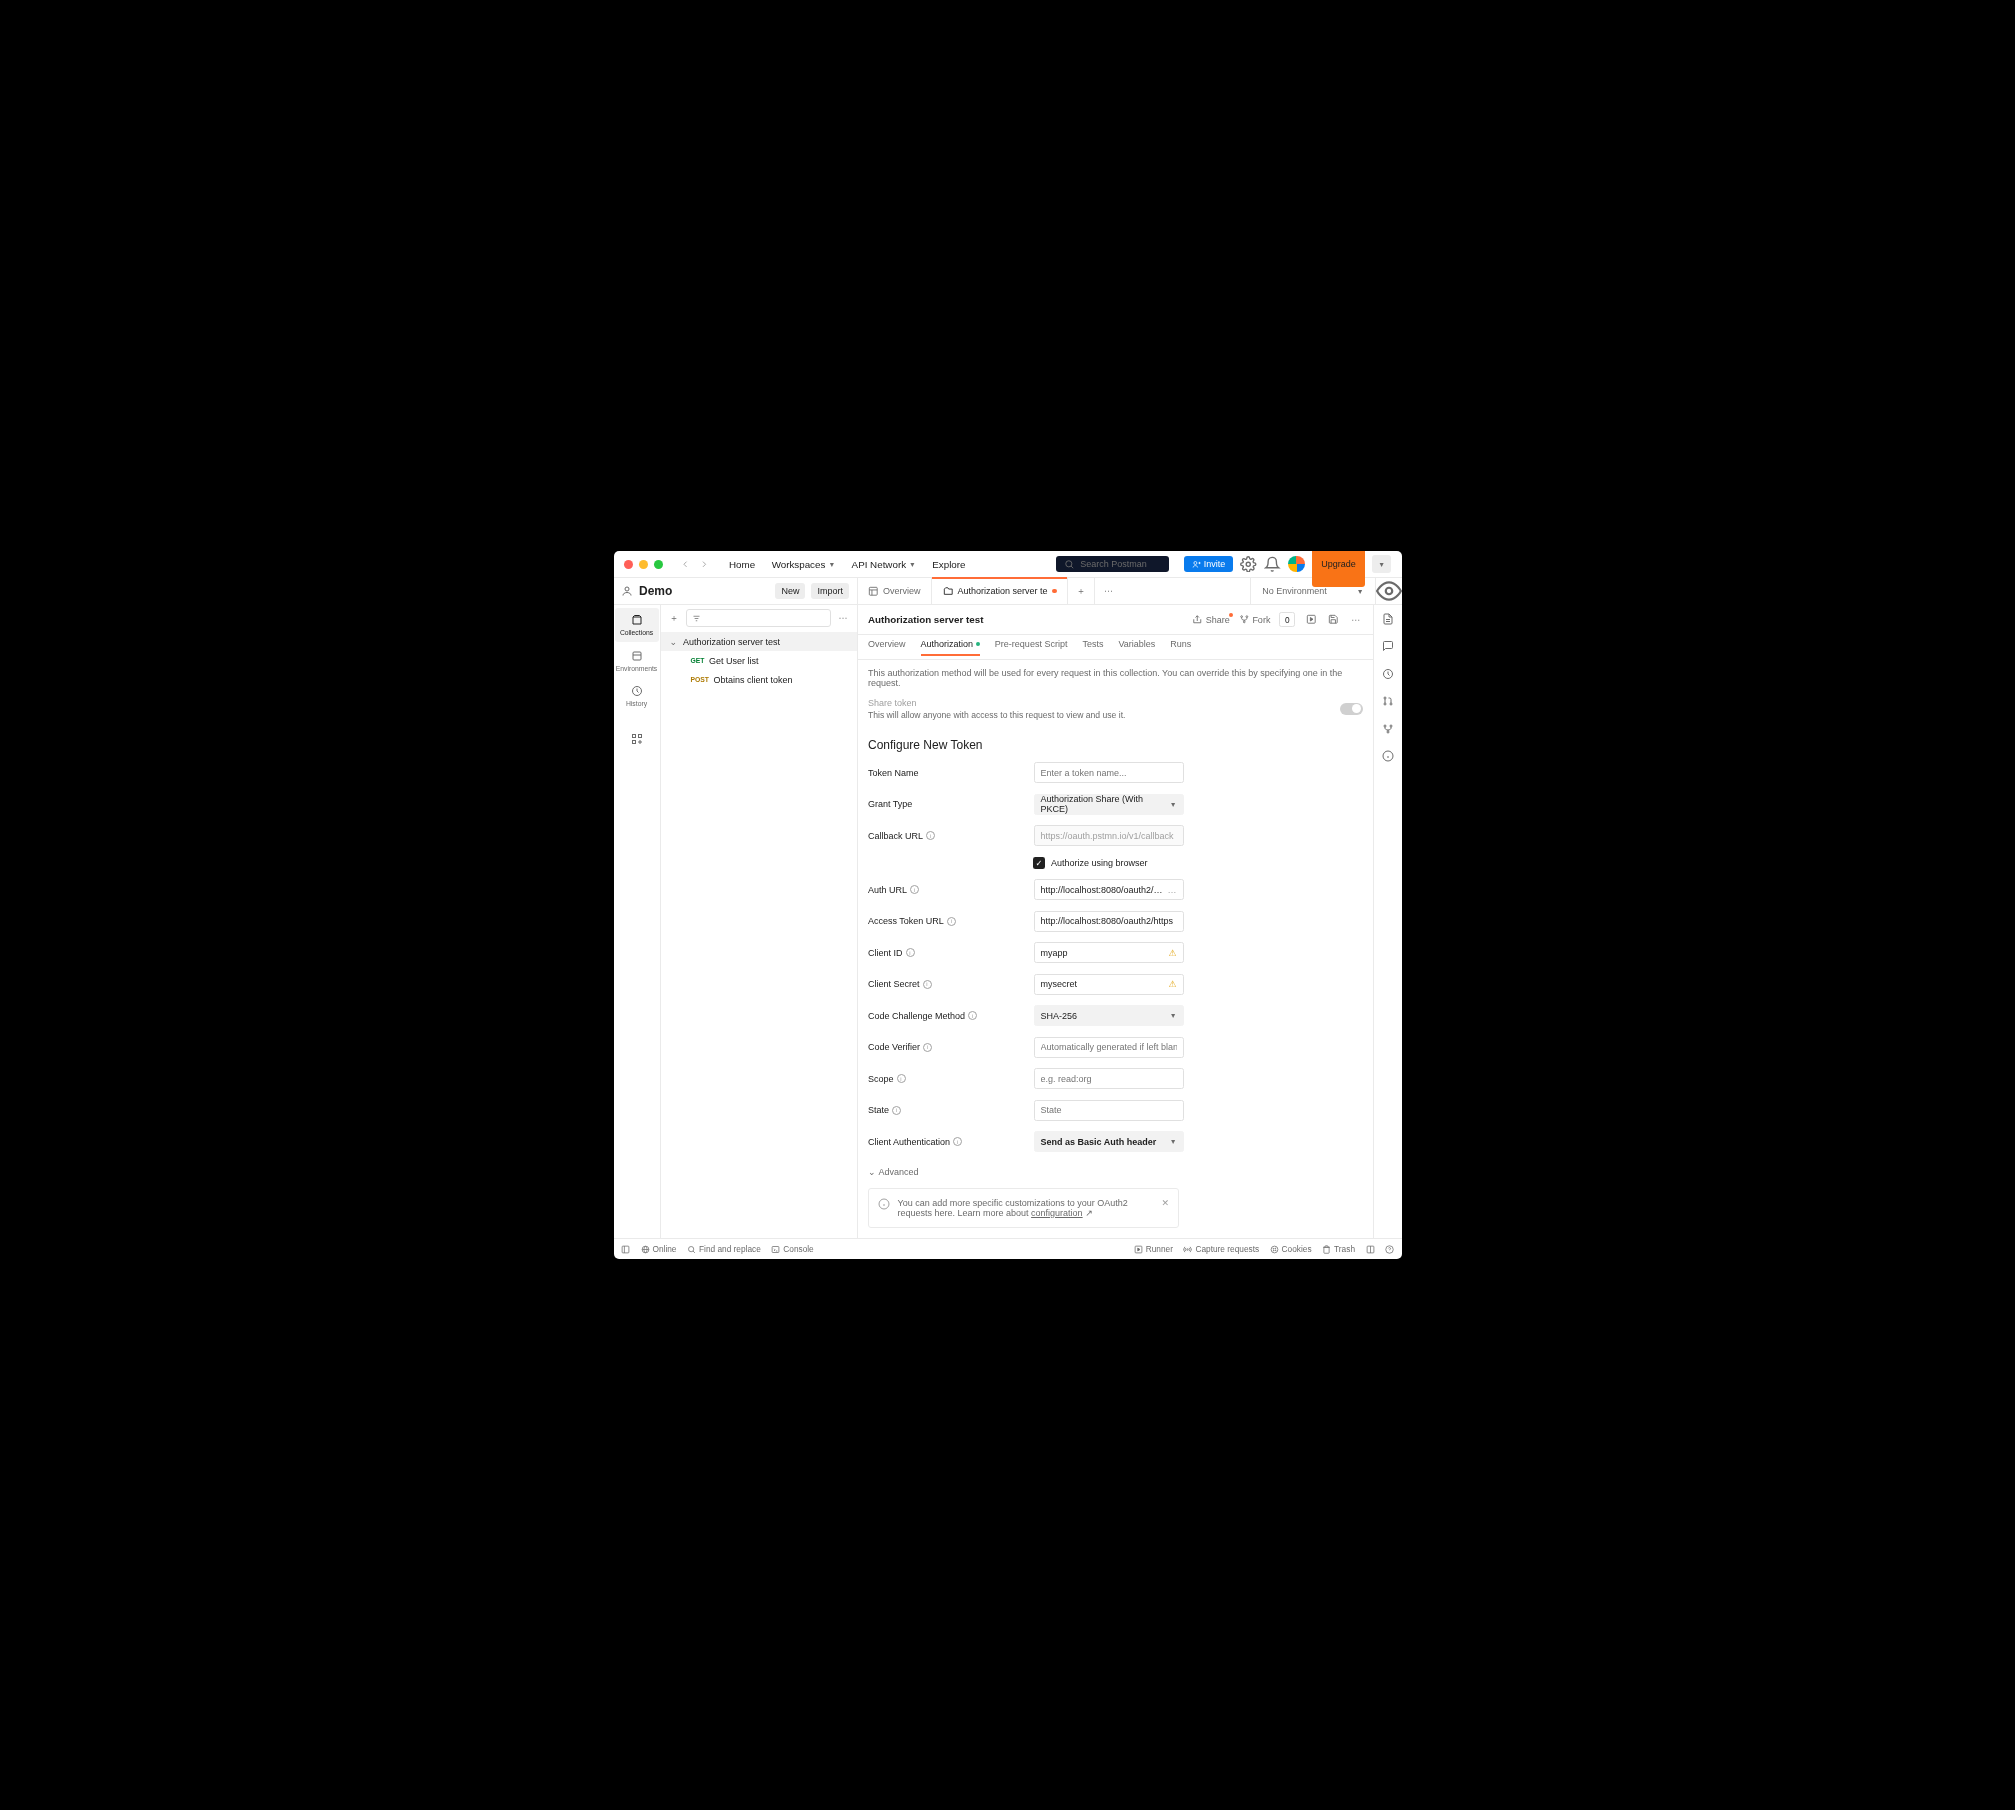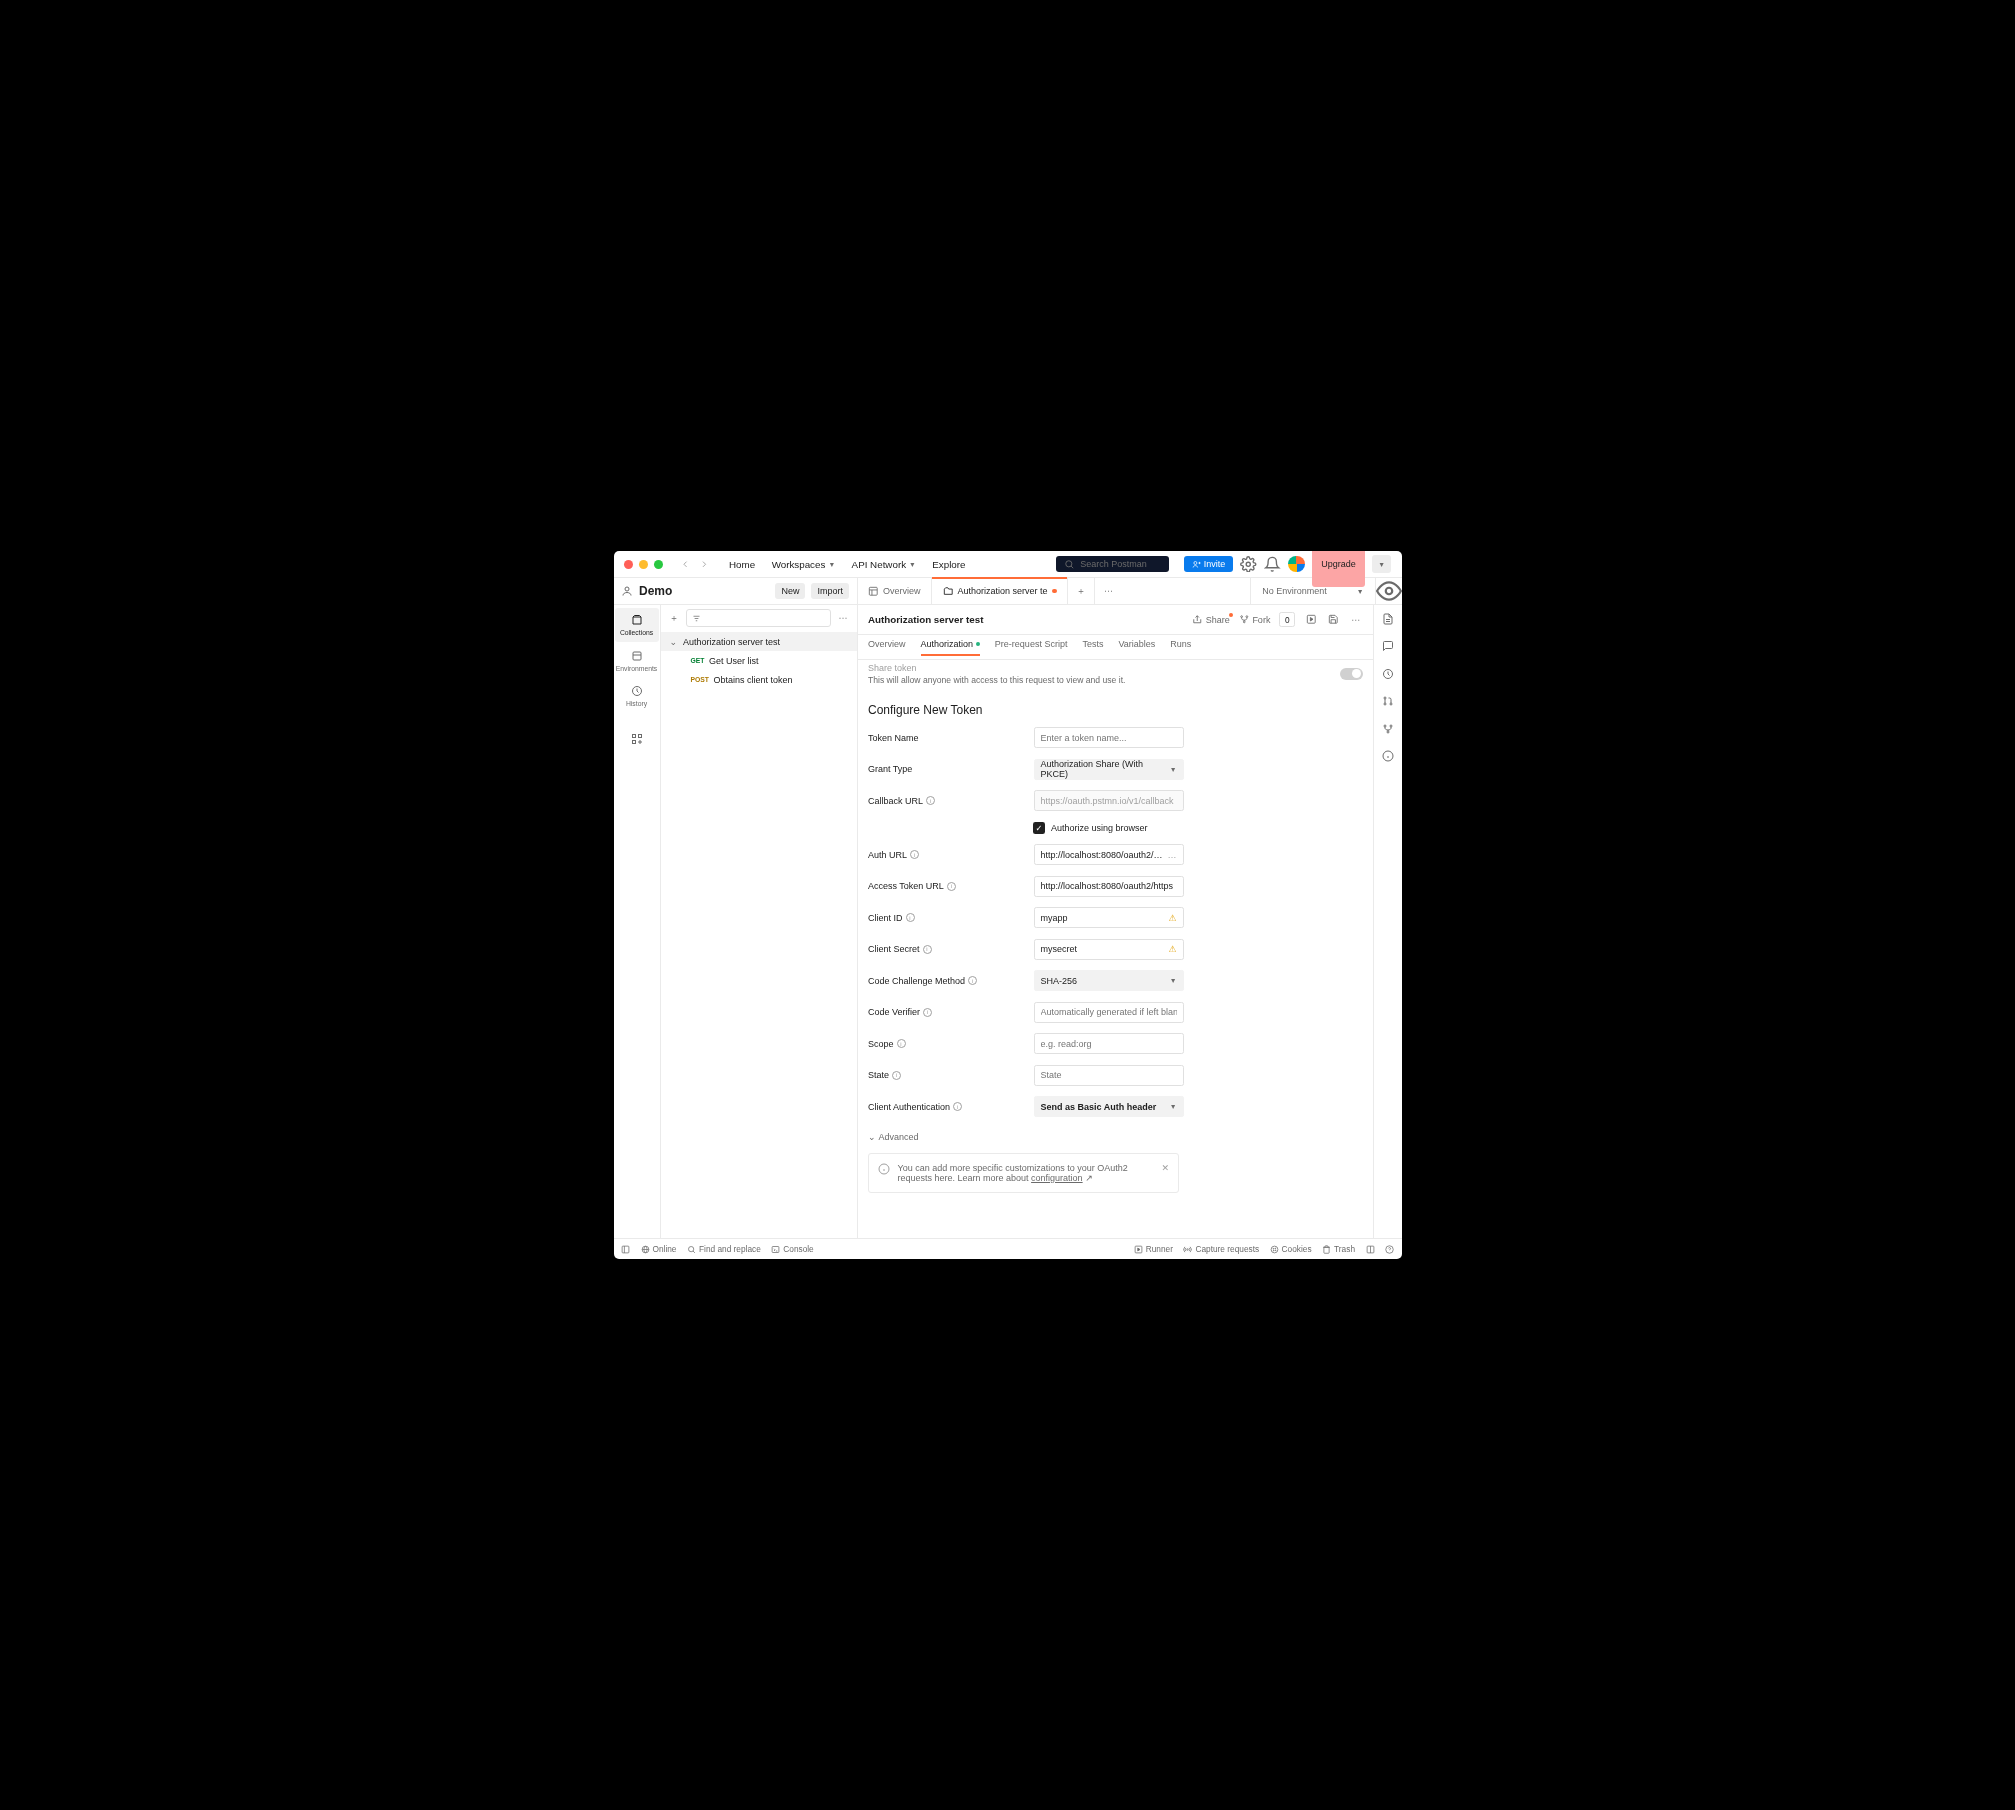--- a/index.html
+++ b/index.html
@@ -16,21 +16,21 @@
 .nav-arrow svg{width:10.5px;height:10.5px;}
 .top-nav { display:flex; align-items:center; gap:4.5px;}
 .top-nav-item { padding:3px 6px; color:#212121; font-weight:500; font-size:9.8px; display:flex; align-items:center; gap:3px; cursor:pointer;}
 .top-nav-item .chev{font-size:6.8px; color:#6b6b6b;}
 .search-box { flex:0 0 auto; margin-left:auto; display:flex; align-items:center; gap:6px; background:#0f172a; border-radius:3px; padding:3px 7.5px; width:113px; color:#6b6b6b;}
 .search-box svg{width:10.5px;height:10.5px;}
 .tb-right { display:flex; align-items:center; gap:7.5px; margin-left:9px;}
 .invite-btn { background:#097bed; color:#fff; padding:3px 7.5px; border-radius:3px; display:flex; align-items:center; gap:3px; font-weight:500;}
 .icon-btn { width:16.5px; height:16.5px; color:#6b6b6b; display:flex; align-items:center; justify-content:center;}
 .avatar { width:16.5px; height:16.5px; border-radius:50%; background: conic-gradient(#ff6c37 0 25%, #097bed 25% 50%, #ffb400 50% 75%, #00b386 75% 100%);}
-.upgrade { background:#fca5a5; padding:18px 9px; border-radius:3px; font-weight:500; color:#212121;}
+.upgrade { background:#f97316; padding:18px 9px; border-radius:3px; font-weight:500; color:#212121;}
 .upgrade-chev { background:#ededed; padding:3.8px 6px; border-radius:3px; color:#6b6b6b;}
 
 
 .ws-bar { height:27px; border-bottom:0.8px solid #eaeaea; display:flex; align-items:center;}
 .ws-left { width:244px; display:flex; align-items:center; padding:0 7.5px; gap:6px; border-right:0.8px solid #eaeaea; height:100%;}
 .ws-left .persona{width:12px;height:12px;color:#6b6b6b;}
 .ws-left .name{font-weight:600; font-size:12px;}
 .ws-left .spacer{flex:1;}
 .pill { background:#ededed; padding:3px 6px; border-radius:3px; font-size:9px; font-weight:500;}
 .tabs { display:flex; align-items:stretch; flex:1; height:100%;}
@@ -324,20 +324,21 @@
         <div class="subtab active">
             <span>Authorization</span>
             <span class="gdot"></span>
           </div>
         <div class="subtab">Pre-request Script</div>
         <div class="subtab">Tests</div>
         <div class="subtab">Variables</div>
         <div class="subtab">Runs</div>
       </div>
 
+      <div class="desc">This authorization method will be used for every request in this collection. You can override this by specifying one in the request.</div>
 
       <div class="content">
         <div class="share-token-row">
           <div>
             <div class="st-text" style="text-decoration:line-through; text-decoration-color:transparent;">Share token</div>
             <div class="share-token-sub">This will allow anyone with access to this request to view and use it.</div>
           </div>
           <div class="toggle"></div>
         </div>
 

